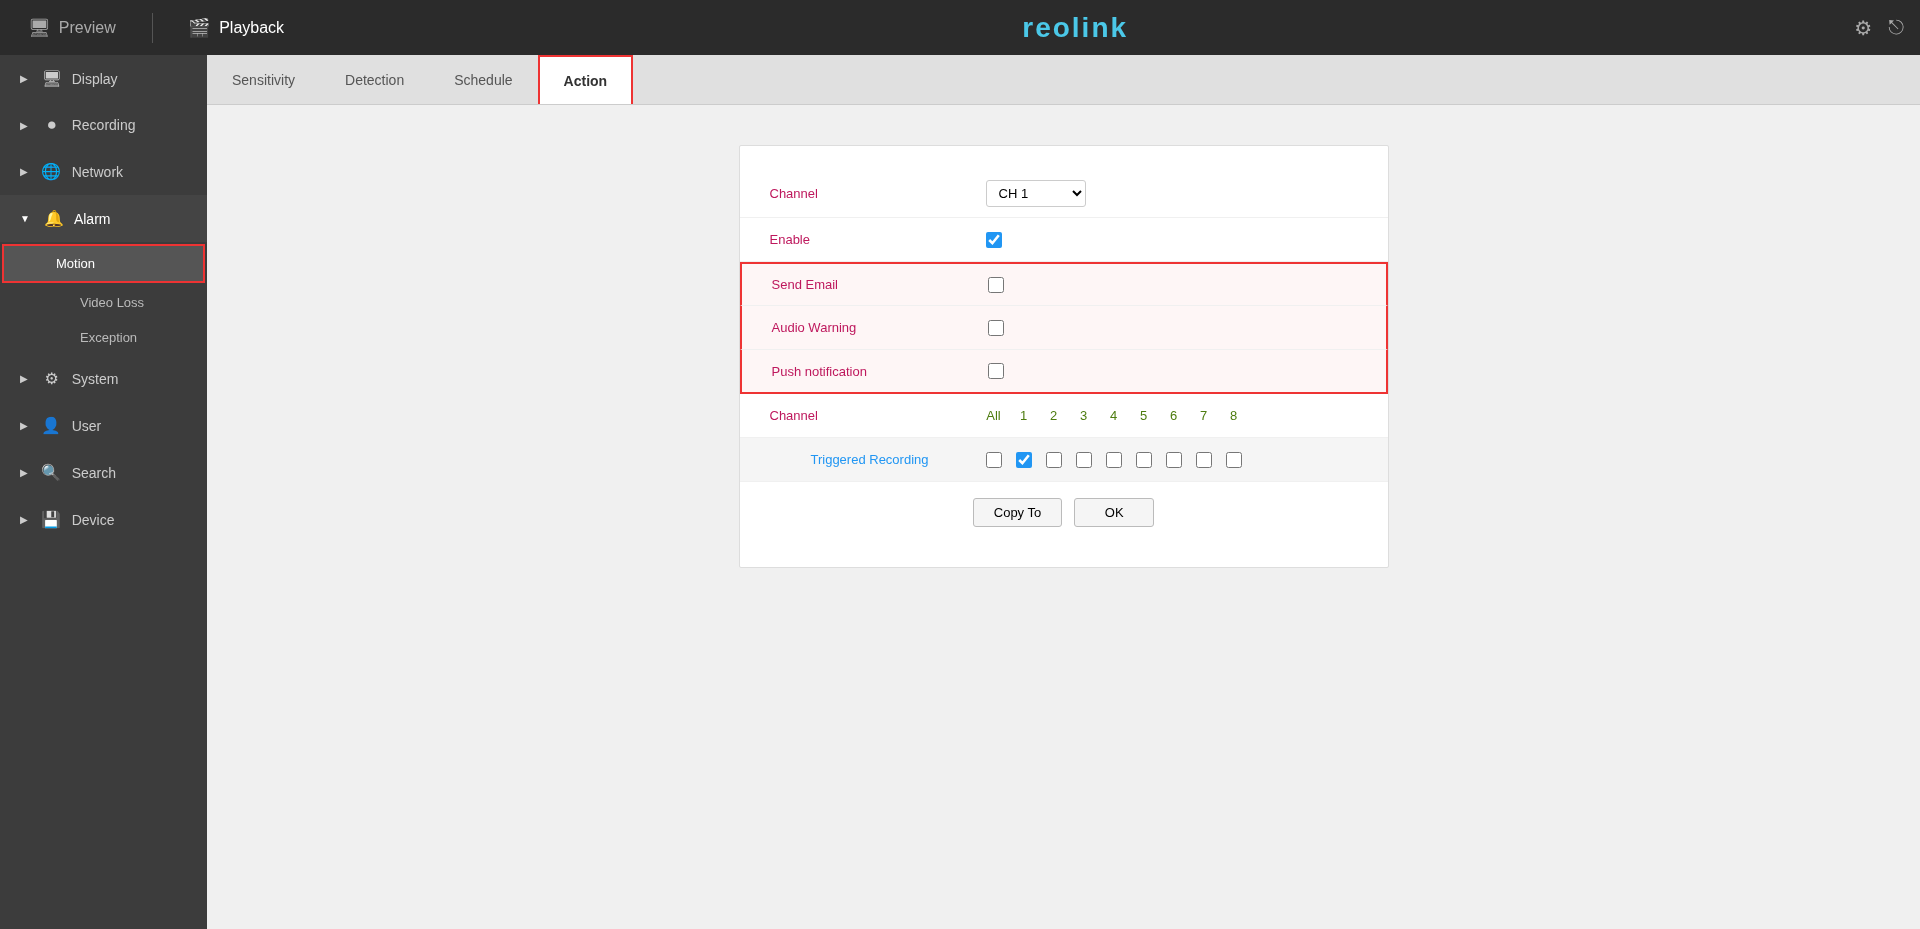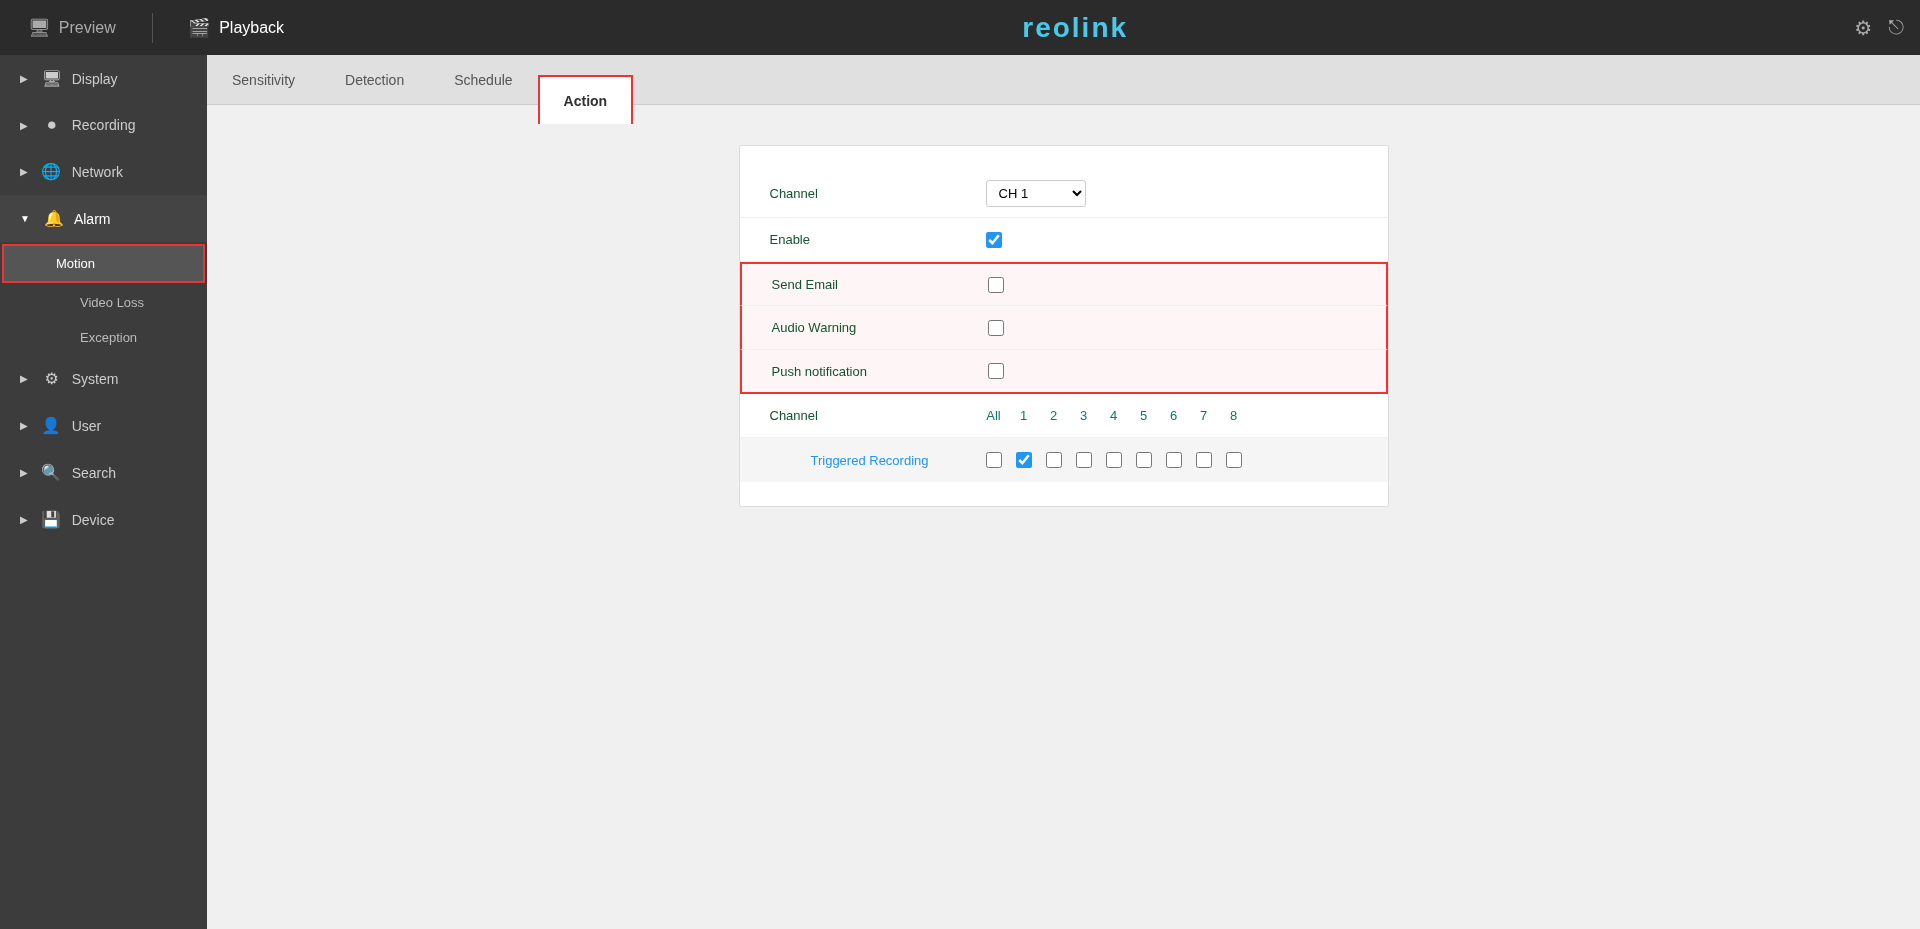--- a/index.html
+++ b/index.html
@@ -122,20 +122,21 @@
       flex: 1;
       display: flex;
       flex-direction: column;
       background: #f0f0f0;
     }
 
     
     .tabs-bar {
       background: #e0e0e0;
       display: flex;
+      align-items: flex-end;
       padding: 0 0 0 0;
       height: 50px;
       border-bottom: 1px solid #ccc;
       flex-shrink: 0;
     }
     .tab {
       padding: 12px 24px;
       font-size: 14px;
       color: #555;
       cursor: pointer;
@@ -180,21 +181,21 @@
       padding: 10px 30px;
       border-bottom: 1px solid #f0f0f0;
       min-height: 44px;
     }
     .settings-row:last-child {
       border-bottom: none;
     }
     .settings-label {
       width: 200px;
       font-size: 13px;
-      color: #14532d;
+      color: #be185d;
       flex-shrink: 0;
     }
     .settings-value {
       display: flex;
       align-items: center;
       gap: 8px;
       margin-left: 16px;
     }
 
     select.channel-select {
@@ -212,21 +213,21 @@
       height: 16px;
       cursor: pointer;
       accent-color: #2196F3;
     }
 
     .channel-labels {
       display: flex;
       align-items: center;
       gap: 14px;
       font-size: 13px;
-      color: #0f766e;
+      color: #4d7c0f;
     }
     .channel-labels span {
       min-width: 16px;
       text-align: center;
     }
     .triggered-checkboxes {
       display: flex;
       align-items: center;
       gap: 14px;
     }
@@ -439,18 +440,22 @@
             <input type="checkbox" style="">
             <input type="checkbox" style="">
             <input type="checkbox" style="">
             <input type="checkbox" style="">
             <input type="checkbox" style="">
             <input type="checkbox" style="">
             <input type="checkbox" style="">
           </div>
         </div>
 
+        <div class="btn-row">
+          <button class="btn">Copy To</button>
+          <button class="btn">OK</button>
+        </div>
 
       </div>
 
     </div>
   </div>
 </div>
 
 </body></html>

